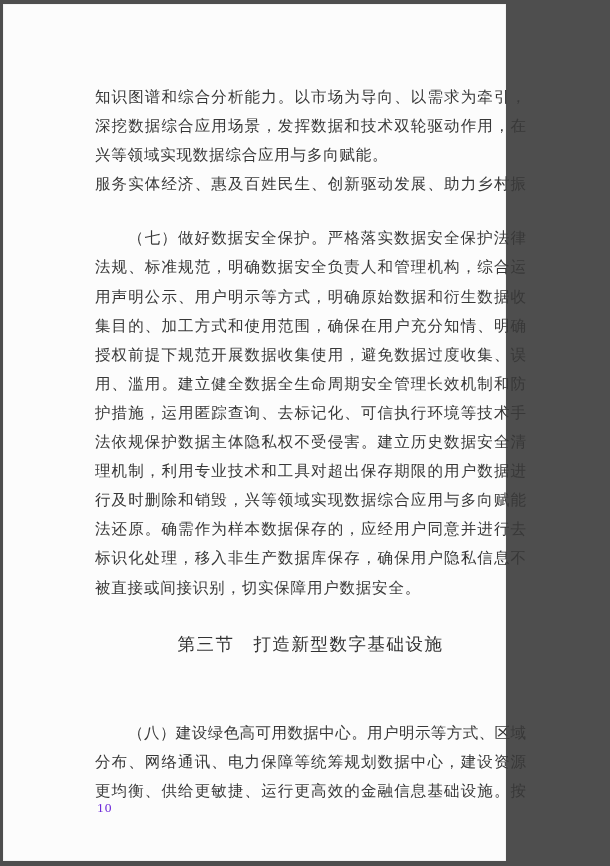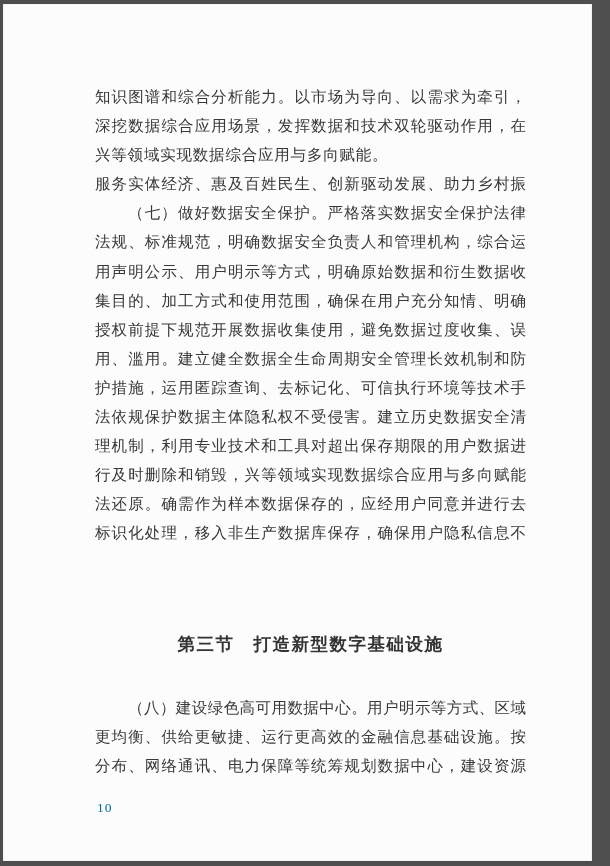--- a/index.html
+++ b/index.html
@@ -12,21 +12,21 @@
     position: relative;
     overflow: hidden;
     background: #4e4e4e; 
     font-family: "Liberation Serif", "DejaVu Serif", serif;
   }
   
   .page {
     position: absolute;
     left: 3px;
     top: 4px;
-    width: 589px;
+    width: 503px;
     height: 857px;
     background: #fcfcfc;
     box-shadow: inset 0 0 0 0.5px #e9e9e9;
   }
   
   .edge-right-soft {
     position: absolute;
     right: 7px;
     top: 0;
     width: 3px;
@@ -41,44 +41,44 @@
     line-height: 29.1px;
     color: #383838;
   }
   #block-main { top: 78px; }
   #block-eight { top: 689px; }
   .line {
     text-align: justify;
     text-align-last: justify;
     white-space: nowrap;
   }
-  .line.indent { padding-left: 33px; }
+  .line.indent { padding-left: 33px; margin-top: 25px; }
   .line.end {
     text-align-last: left;
     letter-spacing: 0.8px;
   }
   .section-heading {
     position: absolute;
     left: 92px;
     top: 626px;
     width: 431px;
     text-align: center;
     font-size: 17.5px;
     line-height: 29px;
-    font-weight: bold;
+    font-weight: normal;
     letter-spacing: 1.5px;
     color: #333333;
   }
   .page-number {
     position: absolute;
     left: 94px;
     top: 796px;
     font-size: 13.5px;
     letter-spacing: 1px;
-    color: #0369a1;
+    color: #6d28d9;
   }
 </style>
 </head>
 <body>
 
 <div class="page">
 
   <div class="body-block" id="block-main">
       <div class="line">知识图谱和综合分析能力。以市场为导向、以需求为牵引，</div>
       <div class="line">深挖数据综合应用场景，发挥数据和技术双轮驱动作用，在</div>
@@ -89,27 +89,28 @@
       <div class="line">用声明公示、用户明示等方式，明确原始数据和衍生数据收</div>
       <div class="line">集目的、加工方式和使用范围，确保在用户充分知情、明确</div>
       <div class="line">授权前提下规范开展数据收集使用，避免数据过度收集、误</div>
       <div class="line">用、滥用。建立健全数据全生命周期安全管理长效机制和防</div>
       <div class="line">护措施，运用匿踪查询、去标记化、可信执行环境等技术手</div>
       <div class="line">法依规保护数据主体隐私权不受侵害。建立历史数据安全清</div>
       <div class="line">理机制，利用专业技术和工具对超出保存期限的用户数据进</div>
       <div class="line">行及时删除和销毁，兴等领域实现数据综合应用与多向赋能</div>
       <div class="line">法还原。确需作为样本数据保存的，应经用户同意并进行去</div>
       <div class="line">标识化处理，移入非生产数据库保存，确保用户隐私信息不</div>
+      <div class="line end">被直接或间接识别，切实保障用户数据安全。</div>
     </div>
 
   <div class="section-heading">第三节　打造新型数字基础设施</div>
 
   <div class="body-block" id="block-eight">
       <div class="line indent">（八）建设绿色高可用数据中心。用户明示等方式、区域</div>
+      <div class="line">分布、网络通讯、电力保障等统筹规划数据中心，建设资源</div>
       <div class="line">更均衡、供给更敏捷、运行更高效的金融信息基础设施。按</div>
-      <div class="line">分布、网络通讯、电力保障等统筹规划数据中心，建设资源</div>
     </div>
 
   <div class="page-number">10</div>
 
 </div>
 
 <div class="edge-right-soft"></div>
 
 </body></html>

